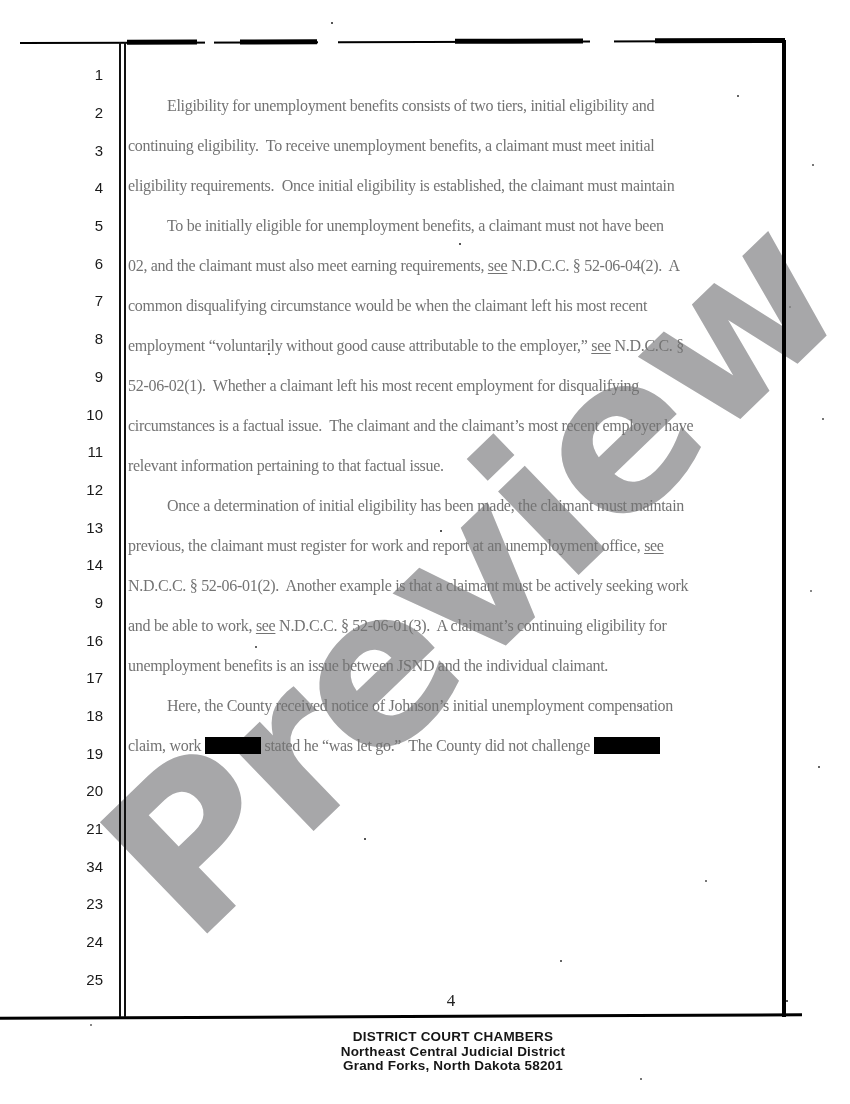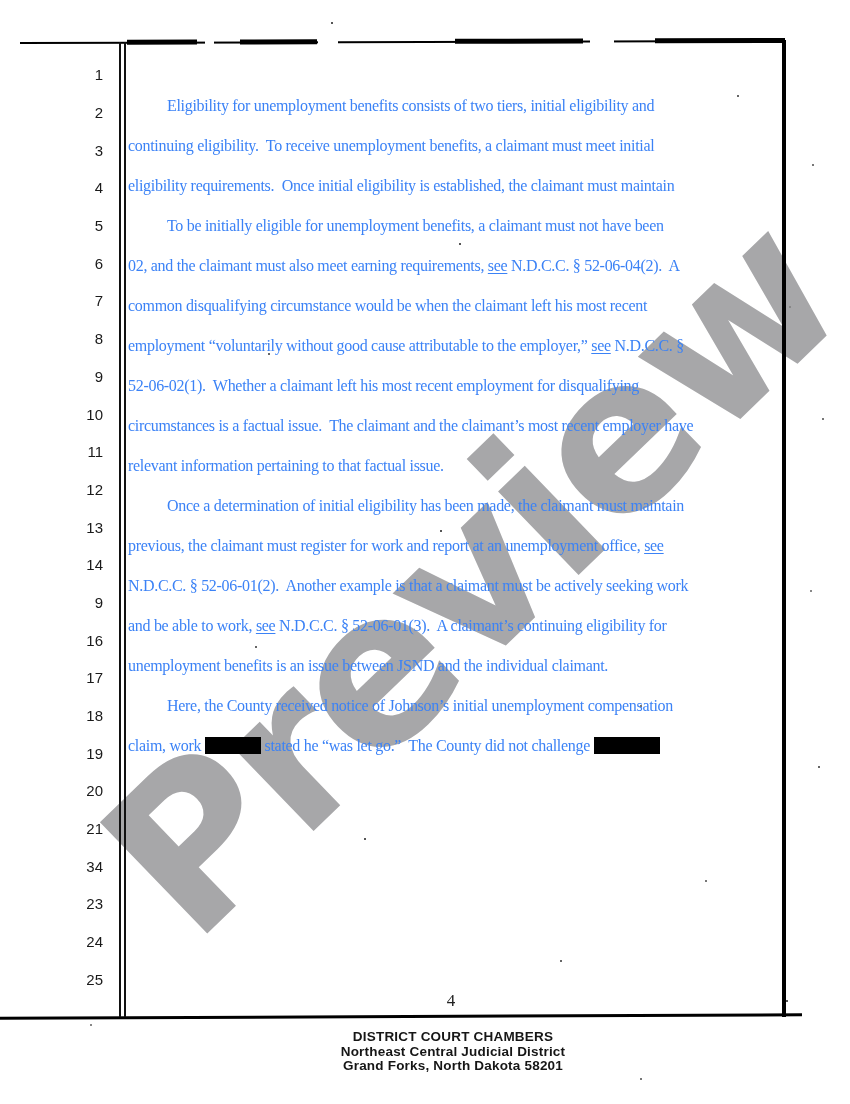--- a/index.html
+++ b/index.html
@@ -24,21 +24,21 @@
   .bottomline{position:absolute;left:0px;top:1015px;width:802px;height:3px;background:#000;transform:rotate(-0.25deg);z-index:3;}
   .vrule{position:absolute;top:42px;height:975px;width:1.5px;background:#111;z-index:3;}
   .vrule.v1{left:119px;}
   .vrule.v2{left:124px;}
   
   .linenums{position:absolute;left:60px;top:56px;width:45px;z-index:2;
     font-family:"Liberation Sans", sans-serif;font-size:15px;color:#1a1a1a;text-align:right;}
   .linenums .ln{height:37.7px;display:flex;align-items:center;justify-content:flex-end;padding-right:2px;}
   
   .bodytext{position:absolute;left:128px;top:96px;width:640px;z-index:2;
-    font-size:16px;letter-spacing:-0.3px;color:#3b82f6;}
+    font-size:16px;letter-spacing:-0.3px;color:#737373;}
   .bline{height:40px;line-height:19px;white-space:pre;}
   .bline.indent{padding-left:39px;}
   .cite-underline{text-decoration:underline;text-underline-offset:2px;}
   .redact{display:inline-block;height:17px;background:#000;vertical-align:-3px;}
   
   .pagenum{position:absolute;left:0;top:991px;width:850px;text-align:center;z-index:2;
     font-size:17px;color:#222;transform:translateX(26px);}
   .footer{position:absolute;left:0;top:1030px;width:850px;z-index:2;text-align:center;
     font-family:"Liberation Sans", sans-serif;font-weight:bold;font-size:13.5px;
     line-height:14.5px;color:#161616;letter-spacing:0.2px;transform:translateX(28px);}

